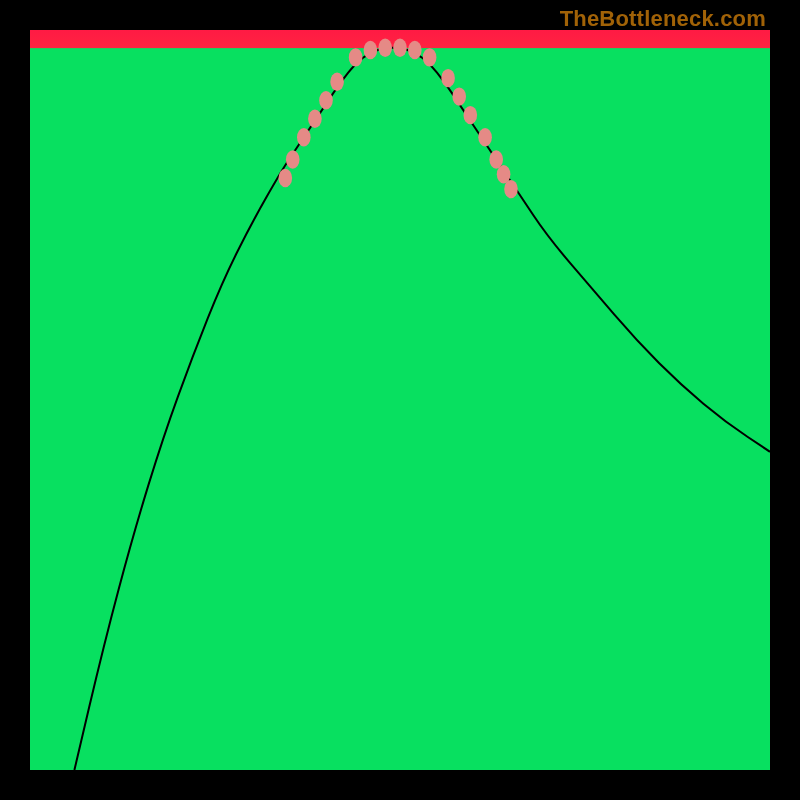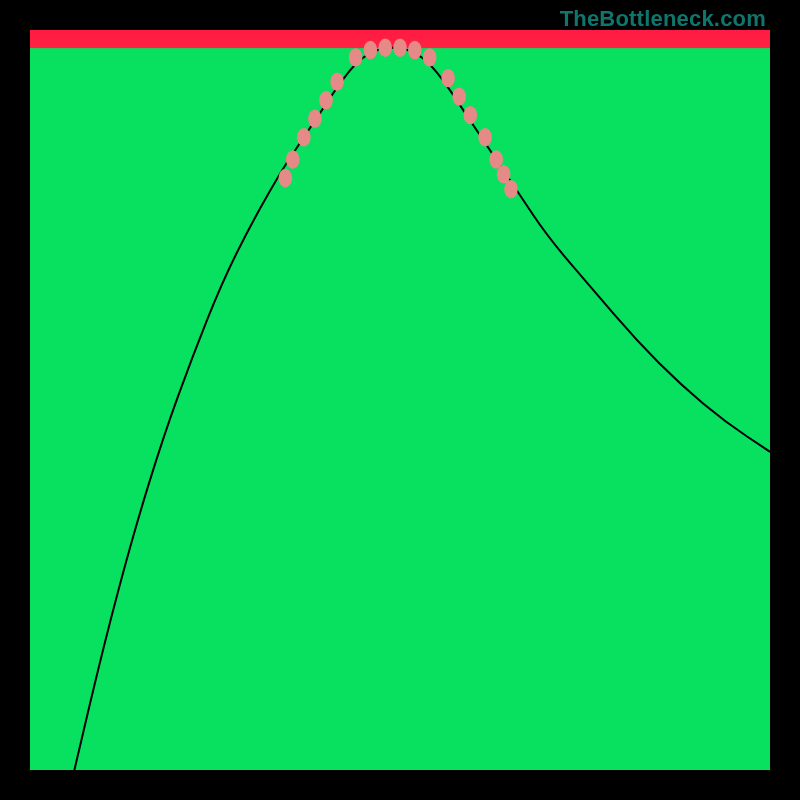--- a/index.html
+++ b/index.html
@@ -25,21 +25,21 @@
     top: 0;
     width: 740px;
     height: 740px;
   }
   .watermark {
     position: absolute;
     top: 6px;
     right: 34px;
     font-size: 22px;
     font-weight: 600;
-    color: #0f766e;
+    color: #a16207;
     letter-spacing: 0.2px;
     user-select: none;
   }
   svg { display: block; }
 </style>
 </head>
 <body>
 
 <div class="watermark">TheBottleneck.com</div>
 

